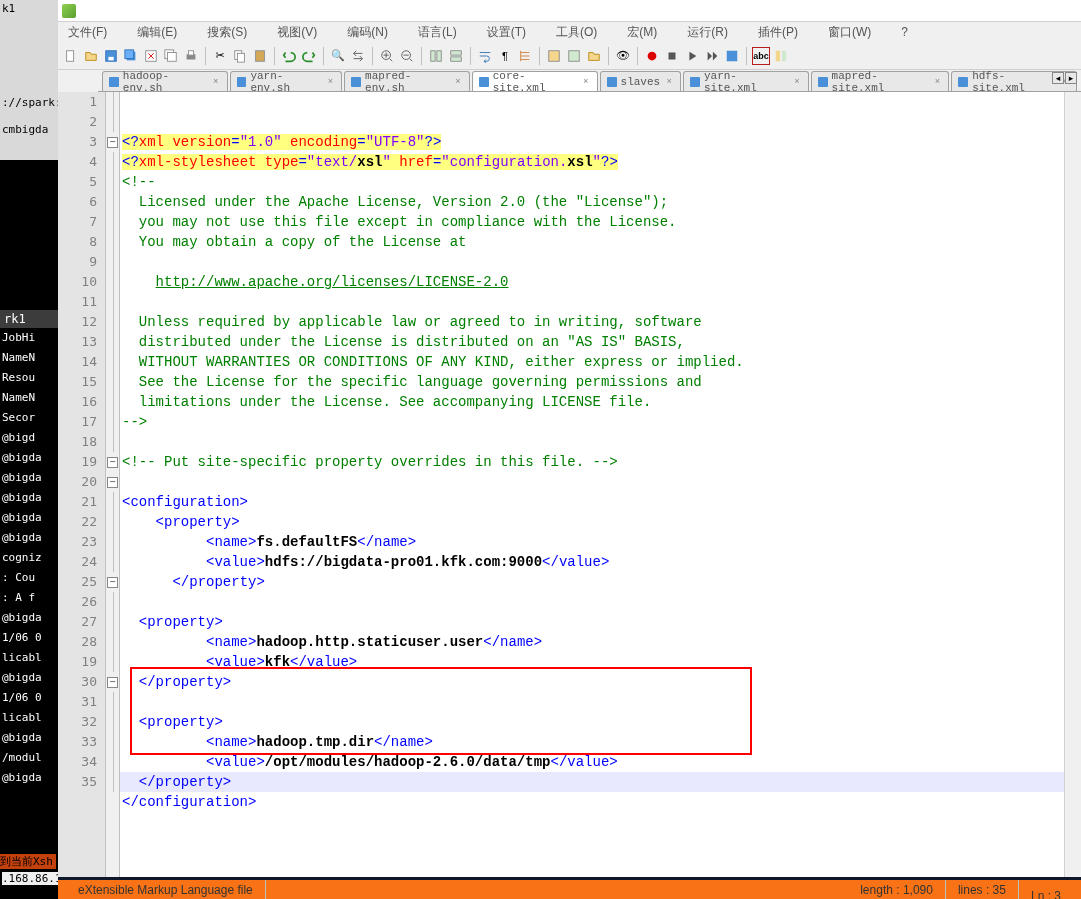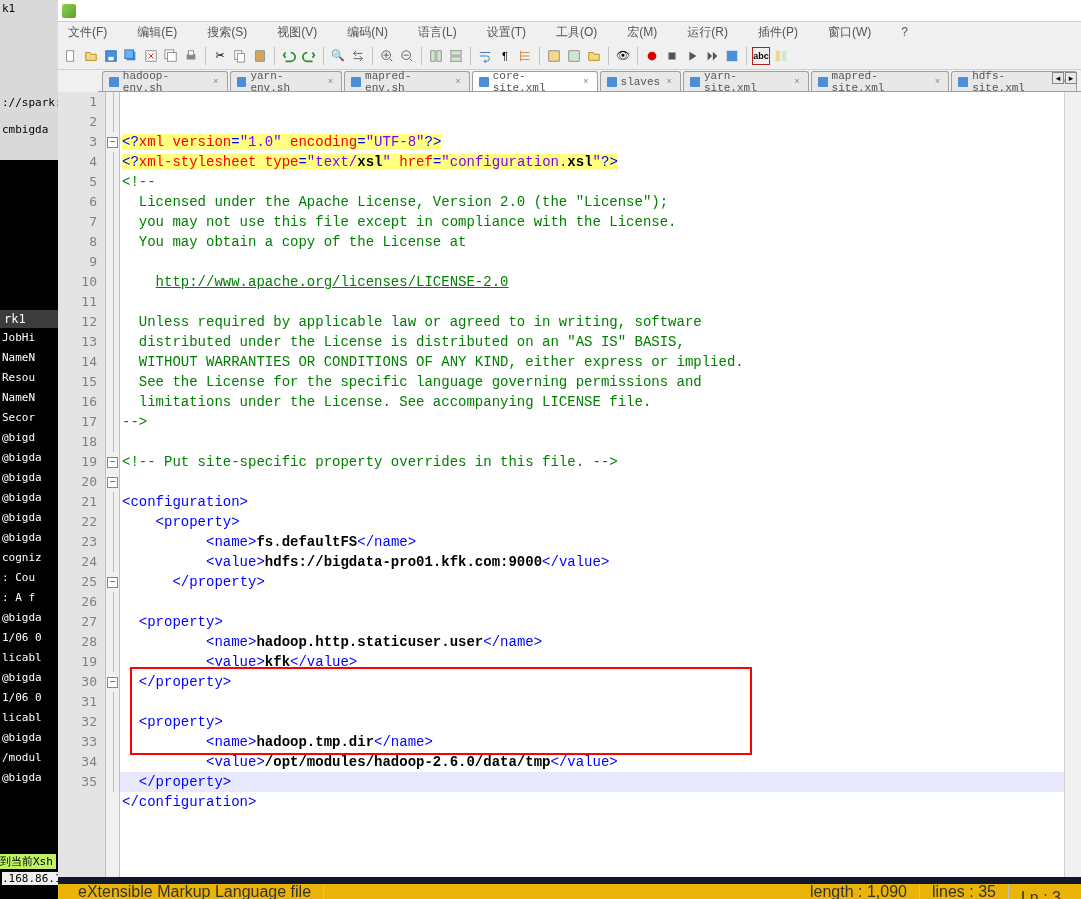--- a/index.html
+++ b/index.html
@@ -1,20 +1,20 @@
 <!DOCTYPE html>
 <html><head>
 <meta charset="utf-8">
 <style>
 * { box-sizing: border-box; margin: 0; padding: 0; }
 body { font-family: "Microsoft YaHei", Arial, sans-serif; font-size: 12px; background: #f0f0f0; overflow: hidden; width: 1081px; height: 899px; position: relative; }
 .left-strip { position: absolute; left: 0; top: 0; width: 58px; height: 899px; background: #000; color: #fff; font-family: Consolas, monospace; font-size: 12px; overflow: hidden; }
 .left-strip .rk1 { background: #3c3c3c; color: #fff; padding: 2px 4px; margin-top: 150px; }
 .left-strip .term-line { padding: 0 2px; white-space: nowrap; font-size: 11px; line-height: 20px; }
-.left-strip .bottom-note { position: absolute; bottom: 30px; left: 0; color: #000; background: #bef264; width: 56px; font-size: 11px; }
+.left-strip .bottom-note { position: absolute; bottom: 30px; left: 0; color: #000; background: #c2410c; width: 56px; font-size: 11px; }
 .left-strip .ip { position: absolute; bottom: 14px; left: 2px; color: #000; background: #f0f0f0; width: 56px; font-size: 11px; }
 .left-top { background: #d9d9d9; color: #000; font-size: 11px; }
 
 .main-area { position: absolute; left: 58px; top: 0; right: 0; bottom: 0; background: #f0f0f0; display: flex; flex-direction: column; }
 .title-bar { height: 22px; background: #fff; border-bottom: 1px solid #d0d0d0; display: flex; align-items: center; padding: 0 4px; font-size: 12px; color: #000; }
 .title-bar .icon-file { width: 14px; height: 14px; margin-right: 4px; background: linear-gradient(135deg,#8fd14f,#5a9e2f); border-radius: 2px; }
 .menu-bar { height: 20px; background: #f0f0f0; display: flex; align-items: center; padding: 0 4px; gap: 18px; font-size: 12px; color: #555; }
 .menu-bar span { padding: 2px 6px; cursor: default; }
 .toolbar { height: 28px; background: #f0f0f0; border-bottom: 1px solid #d0d0d0; display: flex; align-items: center; padding: 0 4px; gap: 2px; }
 .tb-btn { width: 18px; height: 18px; border: 1px solid transparent; display: inline-flex; align-items: center; justify-content: center; font-size: 11px; cursor: pointer; }
@@ -44,21 +44,21 @@
 .c-blue { color: #0000ff; }
 .c-red { color: #ff0000; text-align: center; }
 .c-purple { color: #8000ff; }
 .c-green { color: #008000; }
 .c-black { color: #000; font-weight: bold; }
 .c-link { color: #008000; text-decoration: underline; }
 .red-box { position: absolute; border: 2px solid #ff0000; pointer-events: none; }
 
 .right-scroll { width: 17px; background: #f0f0f0; border-left: 1px solid #d0d0d0; }
 
-.status-bar { height: 22px; background: #eab308; border-top: 7px solid #0f172a; display: flex; align-items: center; padding: 0 8px; font-size: 16px; color: #333; }
+.status-bar { height: 22px; background: #f97316; border-top: 3px solid #0f172a; display: flex; align-items: center; padding: 0 8px; font-size: 12px; color: #333; }
 .status-bar .seg { padding: 0 12px; border-right: 1px solid #c0c0c0; height: 100%; display: flex; align-items: center; }
 .status-bar .spacer { flex: 1; }
 </style>
 </head>
 <body>
 
 <div class="left-strip">
   <div class="left-top" style="height:160px;">
     <div style="padding:2px;">k1</div>
     <div style="padding:2px 2px 2px 10px;margin-left:48px;">编辑(E</div>

